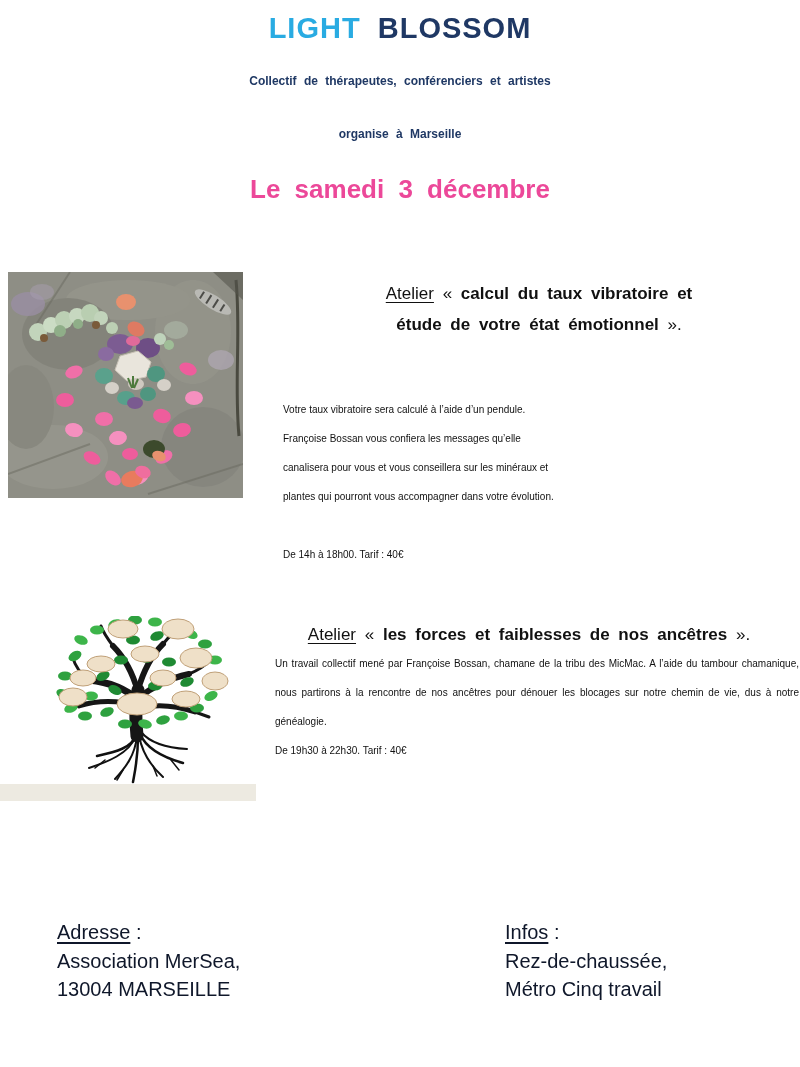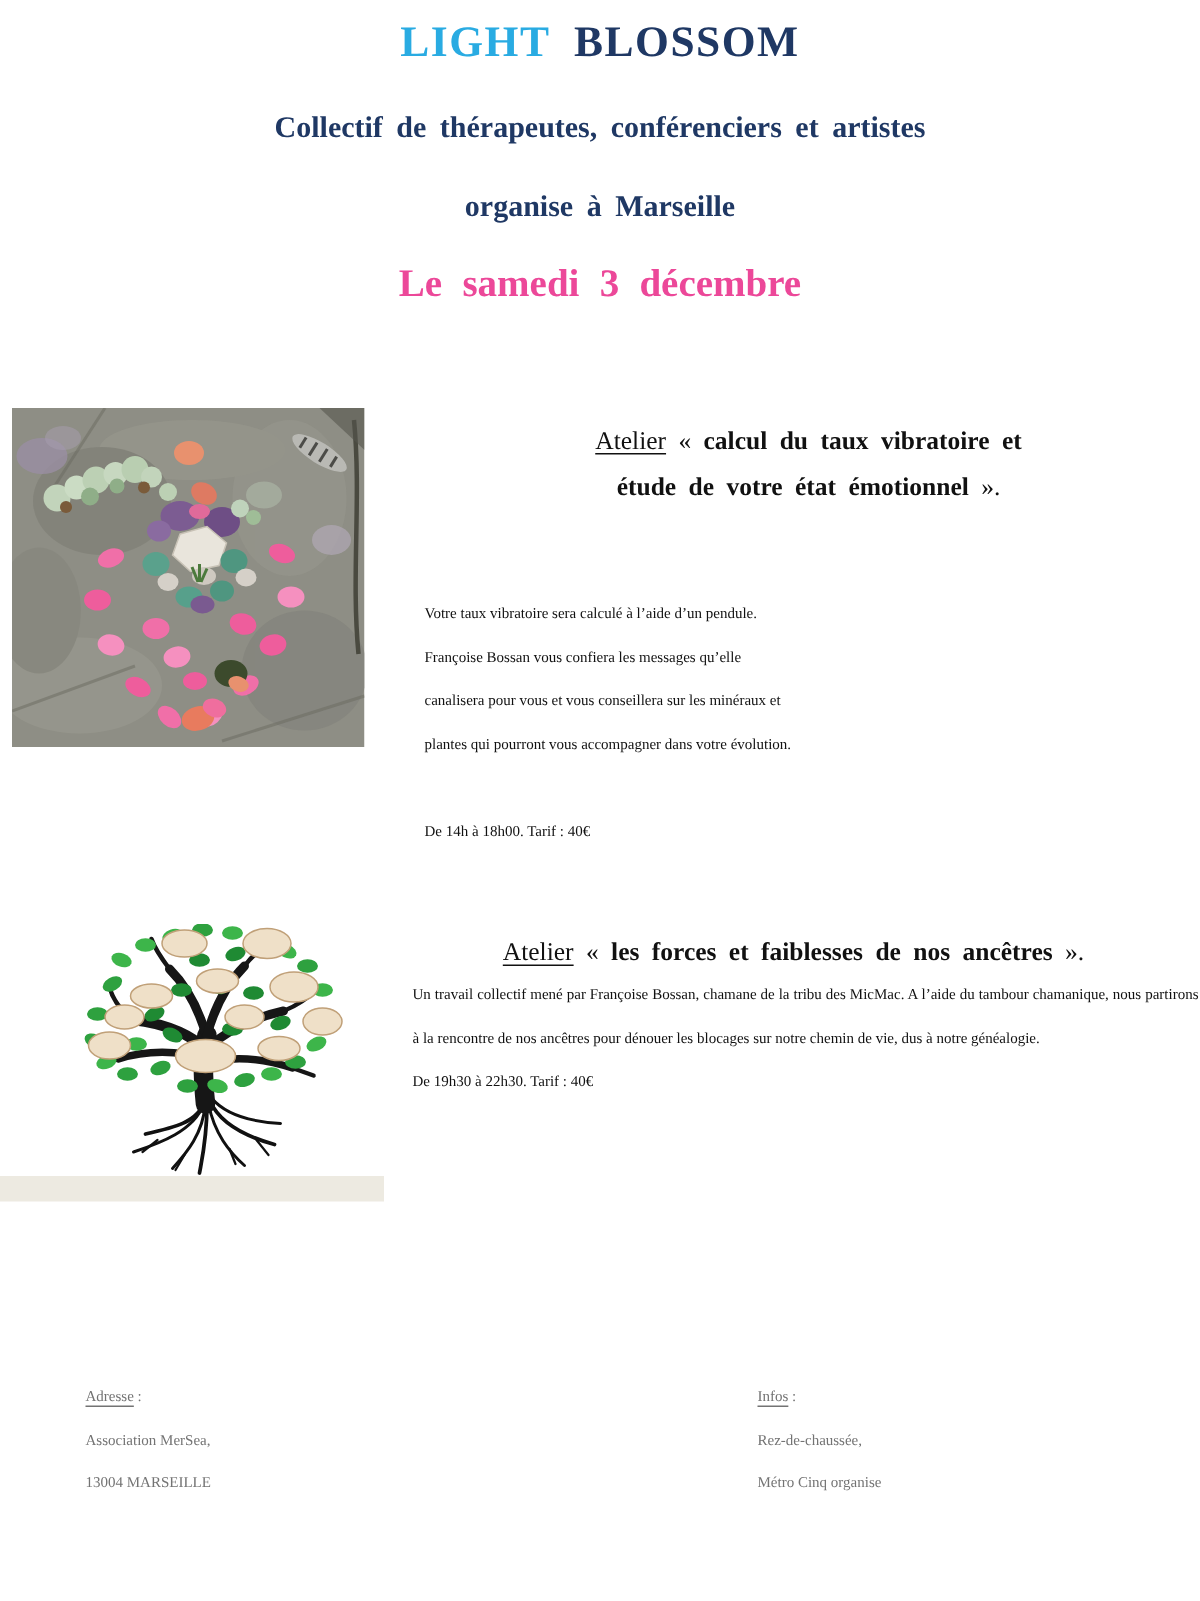--- a/index.html
+++ b/index.html
@@ -1,45 +1,45 @@
 <!DOCTYPE html>
 <html><head>
 <meta charset="utf-8">
 <style>
   html,body { margin:0; padding:0; background:#ffffff; }
   .page {
     position:relative; width:800px; height:1067px; background:#ffffff;
-    font-family:Liberation Serif, serif; color:#1a1a1a; overflow:hidden;
+    font-family:Liberation Sans, sans-serif; color:#1a1a1a; overflow:hidden;
   }
   .abs { position:absolute; }
   .ctr { text-align:center; width:800px; left:0; }
 
   .hdr-title { top:12px; font-size:29px; font-weight:bold; letter-spacing:1px; word-spacing:8px; }
   .w-light { color:#29ABE2; }
   .w-blossom { color:#1F3864; }
-  .hdr-sub { font-size:20px; font-weight:bold; color:#1F3864; word-spacing:4px;text-align:center; }
+  .hdr-sub { font-size:12px; font-weight:bold; color:#1F3864; word-spacing:4px;text-align:center; }
   .hdr-sub1 { top:74px; }
   .hdr-sub2 { top:127px; }
   .hdr-date { top:174px; font-size:26px; font-weight:bold; color:#ec4899; word-spacing:7px; }
 
   .photo1 { left:8px; top:272px; width:235px; height:226px; }
   .tree   { left:45px; top:616px; width:185px; height:168px; }
   .wm-strip { left:0; top:784px; width:256px; height:17px; background:#EDEAE1; }
 
   .at-head { font-size:17px; line-height:31px; text-align:center; color:#111; word-spacing:4px; }
   .at-head .u { text-decoration:underline; text-underline-offset:3px; }
   #at1-head { left:283px; top:278px; width:512px;text-align:center; }
   #at2-head { left:268px; top:619px; width:522px; }
 
   .para { font-size:10px; line-height:29px; color:#111; }
   #para1 { left:283px; top:366px; width:517px; white-space:pre-line; }
   #para2 { left:275px; top:649px; width:524px; }
   #para2 .just { text-align:justify; }
 
-  .foot { font-size:10px; line-height:28.5px; color:#737373; }
+  .foot { font-size:20px; line-height:28.5px; color:#0f172a; }
   .foot .u { text-decoration:underline; text-underline-offset:3px; }
   #addr { left:57px; top:918px; width:260px; }
   #infos { left:505px; top:918px; width:260px; }
 </style>
 </head>
 <body>
 
 <div class="page">
 
   <div class="abs ctr hdr-title">
@@ -250,16 +250,16 @@
 
   <div id="addr" class="abs foot">
     <div><span class="u">Adresse</span><span> :</span></div>
     <div>Association MerSea,</div>
     <div>13004 MARSEILLE</div>
   </div>
 
   <div id="infos" class="abs foot">
     <div><span class="u">Infos</span><span> :</span></div>
     <div>Rez-de-chaussée,</div>
-    <div>Métro Cinq organise</div>
+    <div>Métro Cinq travail</div>
   </div>
 
 </div>
 
 </body></html>

